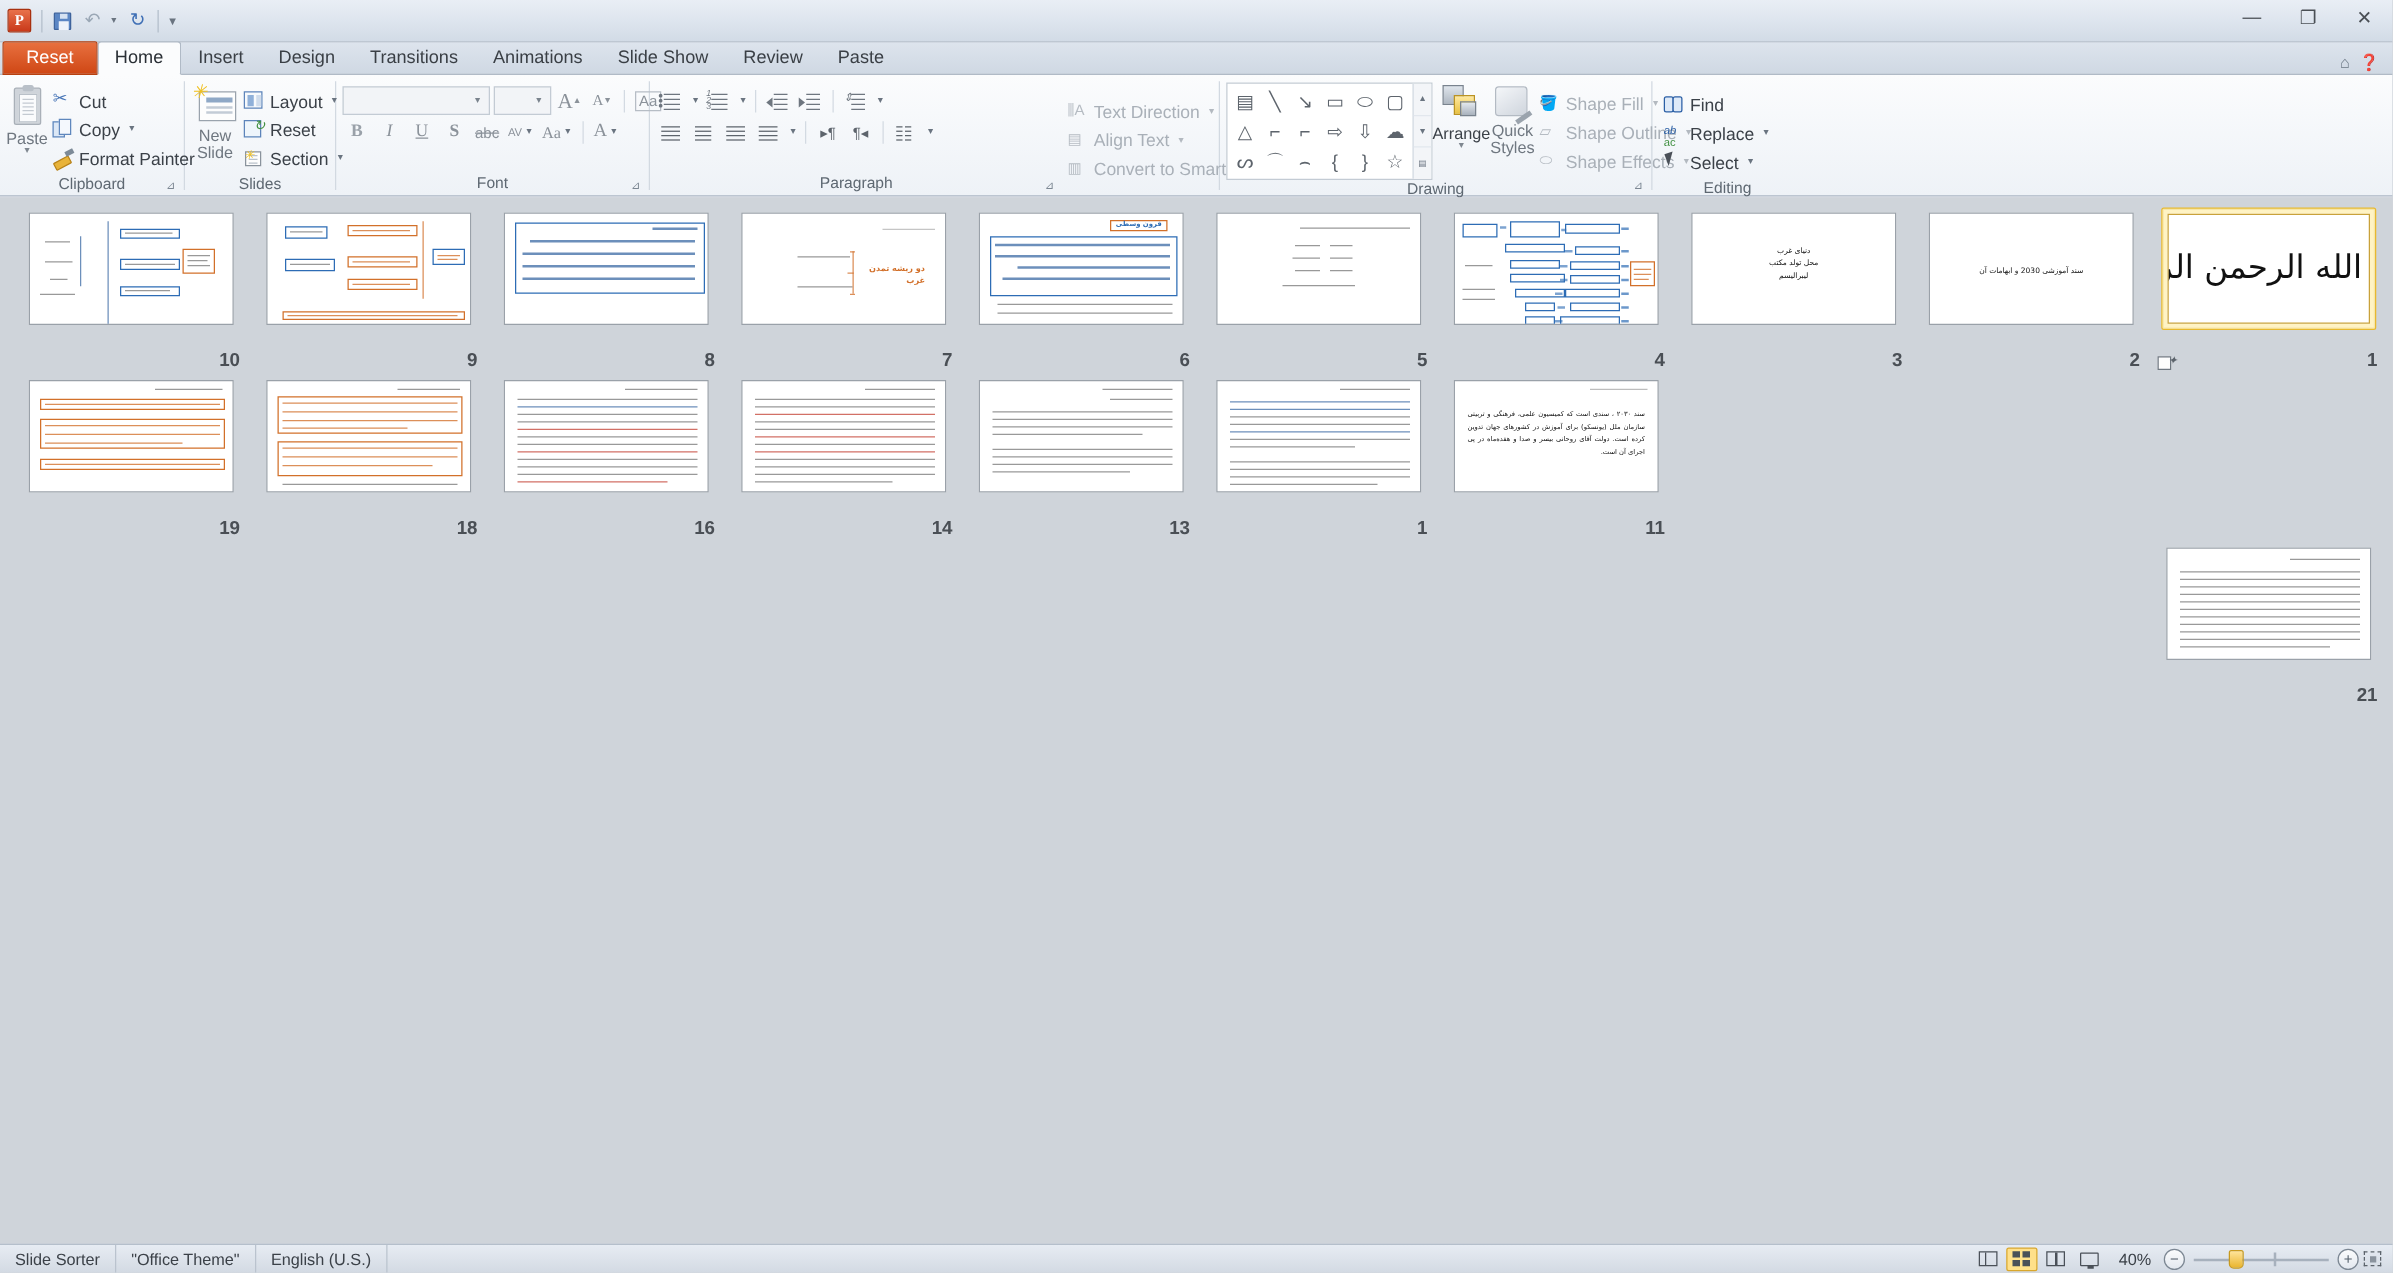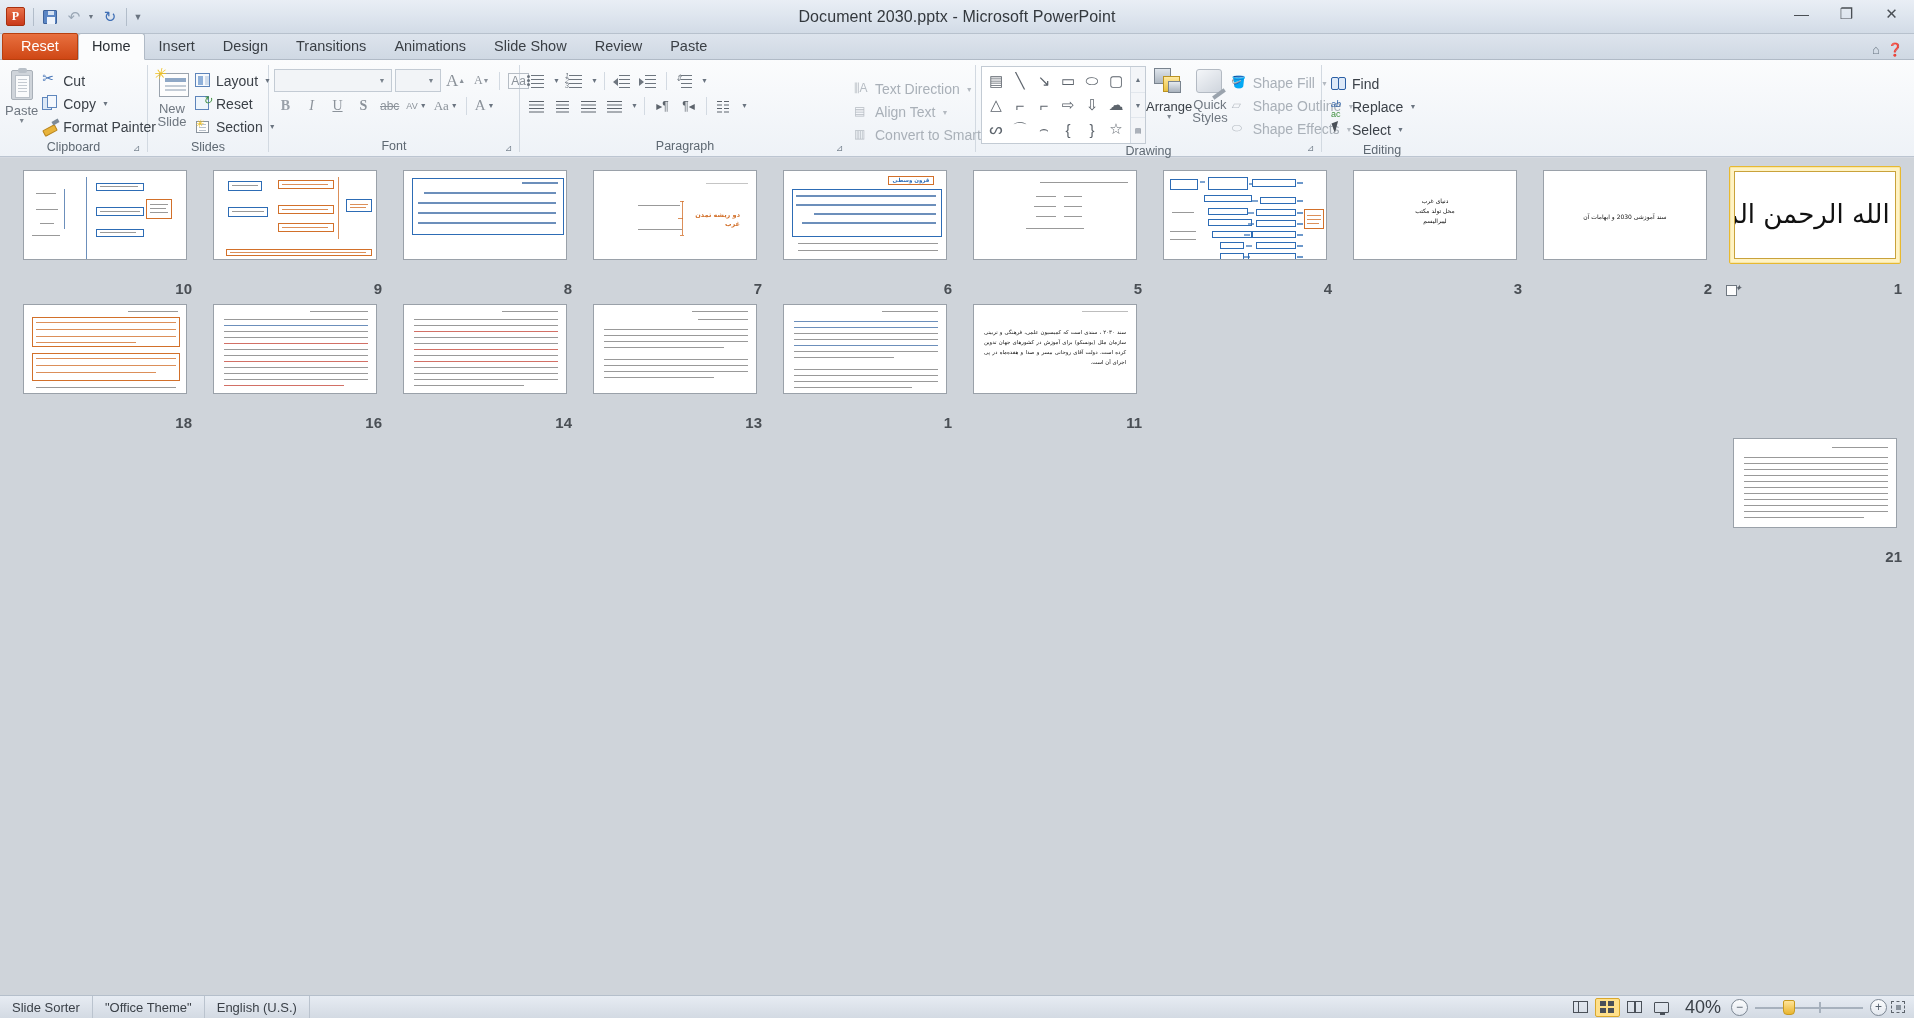--- a/index.html
+++ b/index.html
@@ -223,21 +223,21 @@
   }
   .viewbtn.active{background:#ffe08a;border:1px solid #d9a72c;}
   .vb-normal{width:15px;height:12px;border:1.4px solid #4a5058;position:relative;}
   .vb-normal:after{content:"";position:absolute;left:0;top:0;bottom:0;width:4px;border-right:1.4px solid #4a5058;}
   .vb-sorter{width:14px;height:12px;display:grid;grid-template-columns:1fr 1fr;grid-template-rows:1fr 1fr;gap:2px;}
   .vb-sorter i{background:#4a5058;}
   .vb-read{width:15px;height:12px;border:1.4px solid #4a5058;position:relative;}
   .vb-read:after{content:"";position:absolute;left:50%;top:0;bottom:0;width:1.4px;background:#4a5058;}
   .vb-show{width:15px;height:11px;border:1.4px solid #4a5058;border-radius:1px;position:relative;}
   .vb-show:after{content:"";position:absolute;left:5px;bottom:-3px;width:5px;height:3px;background:#4a5058;}
-  .zoomtxt{padding:0 10px;font-size:18px;color:#3b4148;min-width:46px;text-align:left;}
+  .zoomtxt{padding:0 10px;font-size:13px;color:#3b4148;min-width:46px;text-align:left;}
   .zcircle{
     width:17px;height:17px;border-radius:50%;border:1.4px solid #7c8793;color:#55606c;
     display:flex;align-items:center;justify-content:center;font-size:12px;cursor:pointer;
     background:linear-gradient(180deg,#fbfcfd,#e3e8ef);line-height:1;
   }
   .ztrack{width:108px;height:17px;position:relative;margin:0 7px;cursor:pointer;}
   .ztrack:before{content:"";position:absolute;left:0;right:0;top:8px;height:2px;background:#a7b1bd;}
   .ztrack .tick{position:absolute;left:64px;top:3px;width:2px;height:11px;background:#a7b1bd;}
   .zthumb{
     position:absolute;left:28px;top:1px;width:12px;height:15px;
@@ -264,21 +264,20 @@
         <span class="tiny-arrow">▼</span>
       </div>
     <div class="qbtn">
         <span class="ico-redo">↻</span>
       </div>
     <div class="qsep"></div>
     <div class="qbtn" style="width:16px">
         <span class="tiny-arrow" style="font-size:9px">▼</span>
       </div>
   </div>
-  <div class="title-text">Document 2030.pptx  -  Microsoft PowerPoint</div>
   <div class="wctrls">
     <div class="wbtn">—</div>
     <div class="wbtn">❐</div>
     <div class="wbtn close">✕</div>
   </div>
 </div>
 
 <div class="tabstrip">
   <div class="tab file">Reset</div>
   <div class="tab active">Home</div>
@@ -824,20 +823,37 @@
             <i class="tsq"></i>
             <i class="tst">✦</i>
           </span>
         <span class="snum">1</span>
       </div>
     </div>
 
     <div class="srow" style="margin-top:22px">
 
 
+      <div class="cell">
+        <div class="thumbwrap">
+          <div class="thumb">
+            <i class="tline" style="left:100px;top:6px;width:54px"></i>
+            <i class="tbox or" style="left:8px;top:14px;width:148px;height:9px"></i>
+            <i class="tline or" style="left:12px;top:18px;width:140px"></i>
+            <i class="tbox or" style="left:8px;top:30px;width:148px;height:24px"></i>
+            <i class="tline or" style="left:12px;top:35px;width:140px"></i>
+            <i class="tline or" style="left:12px;top:42px;width:140px"></i>
+            <i class="tline or" style="left:12px;top:49px;width:110px"></i>
+            <i class="tbox or" style="left:8px;top:62px;width:148px;height:9px"></i>
+            <i class="tline or" style="left:12px;top:66px;width:140px"></i>
+            <i class="tline" style="left:62px;top:88px;width:22px;opacity:.3"></i>
+          </div>
+        </div>
+        <span class="snum">19</span>
+      </div>
 
       <div class="cell">
         <div class="thumbwrap">
           <div class="thumb">
             <i class="tline" style="left:104px;top:6px;width:50px"></i>
             <i class="tbox or" style="left:8px;top:12px;width:148px;height:30px"></i>
             <i class="tline or" style="left:12px;top:17px;width:140px"></i>
             <i class="tline or" style="left:12px;top:24px;width:140px"></i>
             <i class="tline or" style="left:12px;top:31px;width:140px"></i>
             <i class="tline or" style="left:12px;top:37px;width:100px"></i>

